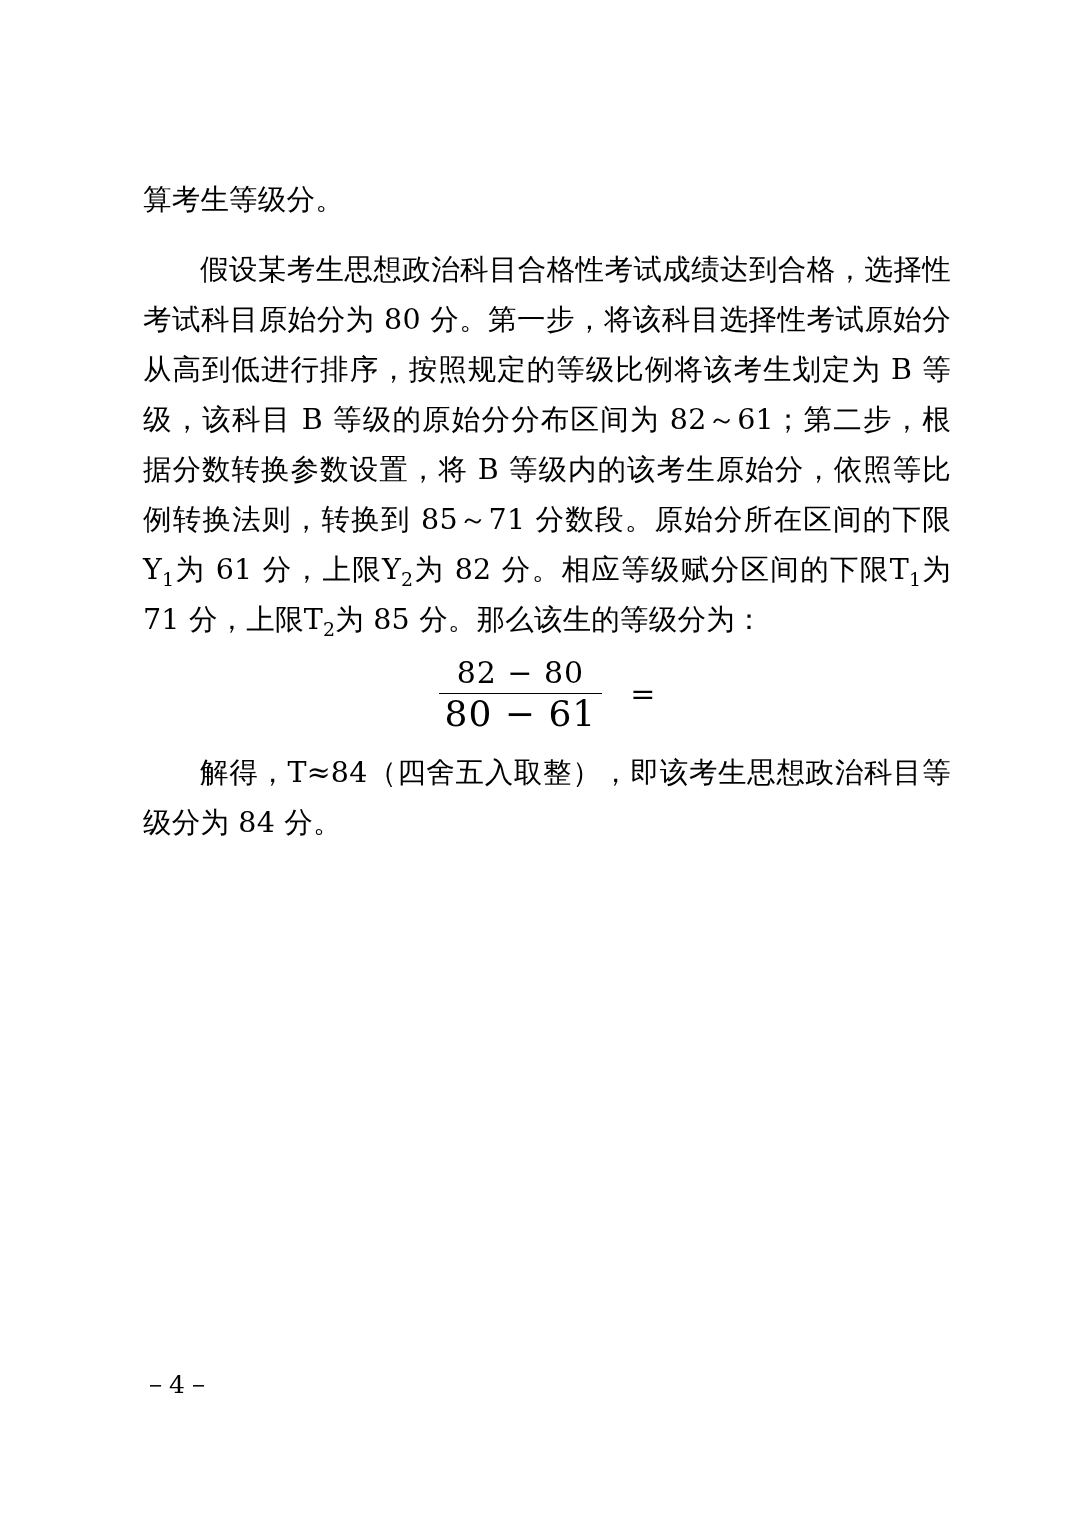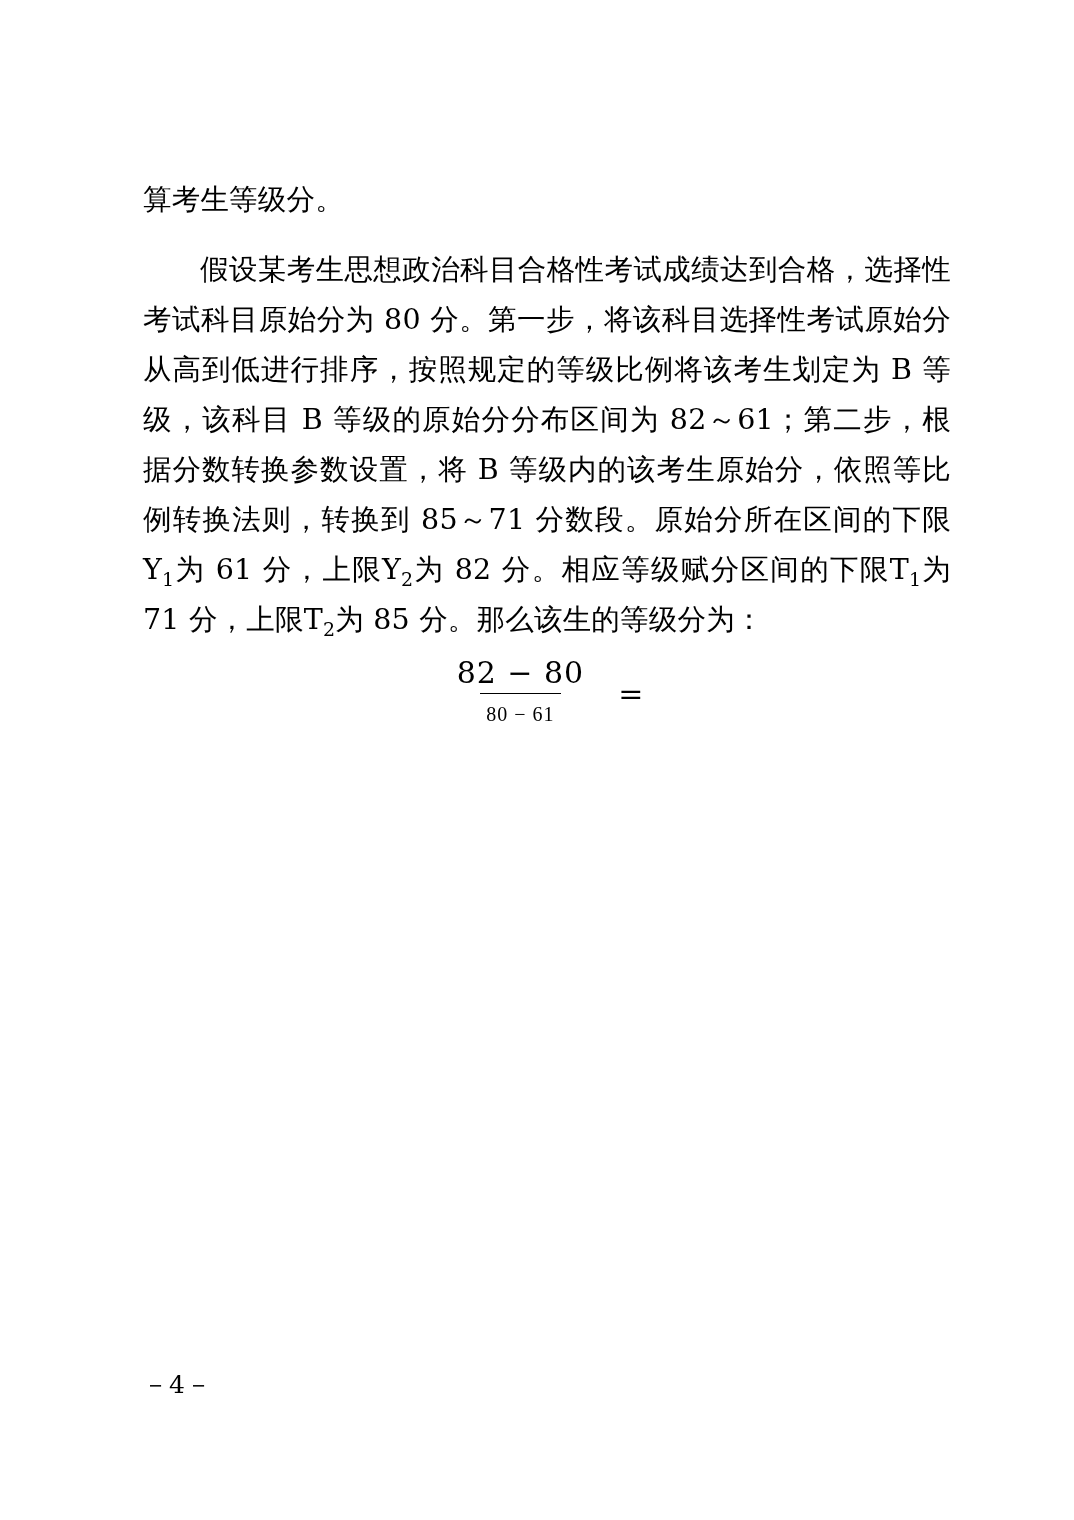--- a/index.html
+++ b/index.html
@@ -61,25 +61,24 @@
     vertical-align: middle;
   }
   .frac .num {
     padding: 0 6px 2px 6px;
     font-size: 30px;
     line-height: 36px;
     letter-spacing: 1px;
   }
   .frac .den {
     padding: 2px 6px 0 6px;
-    font-size: 20px;
+    font-size: 36px;
     line-height: 36px;
     letter-spacing: 1px;
     border-top: 1.6px solid #000;
-    font-family: Liberation Serif, serif;
   }
   .eqsign {
     font-size: 30px;
     line-height: 36px;
   }
   .sub {
     font-size: 19px;
     vertical-align: sub;
     line-height: 0;
   }
@@ -107,17 +106,18 @@
     <div class="formula">
       <span class="frac-eq">
         <span class="frac">
           <span class="num">82 − 80</span>
           <span class="den">80 − 61</span>
         </span>
         <span class="eqsign">=</span>
       </span>
     </div>
 
+    <p class="para indent after-formula">解得，T≈84（四舍五入取整），即该考生思想政治科目等级分为 84 分。</p>
 
   </div>
 
   <div class="footer">－4－</div>
 </div>
 
 </body></html>

